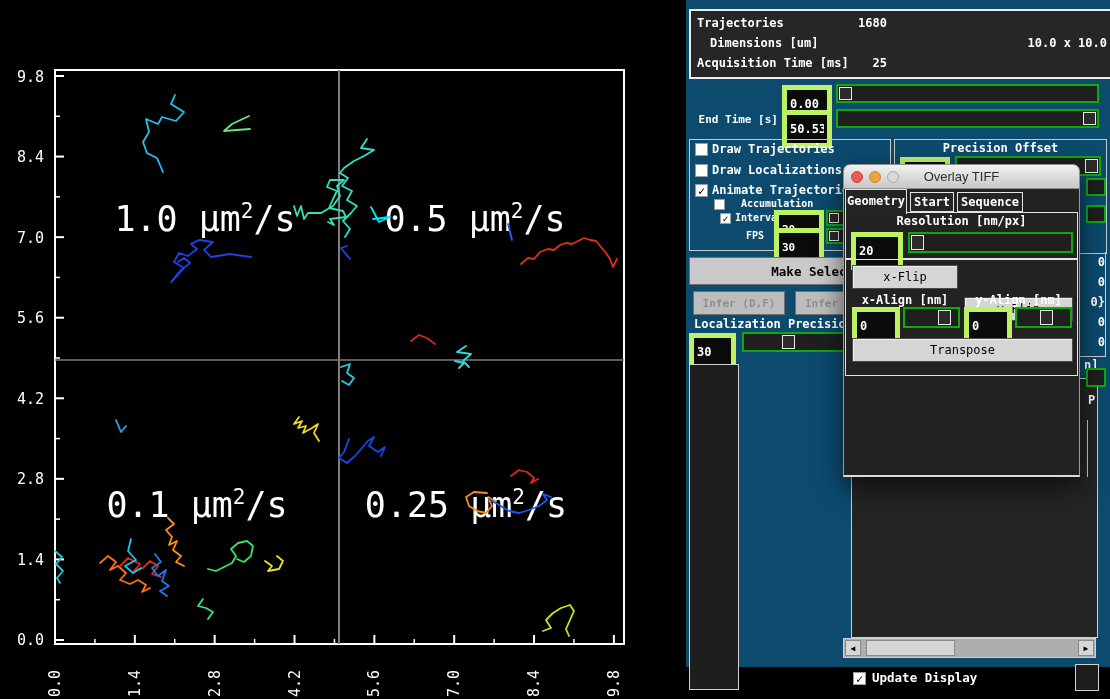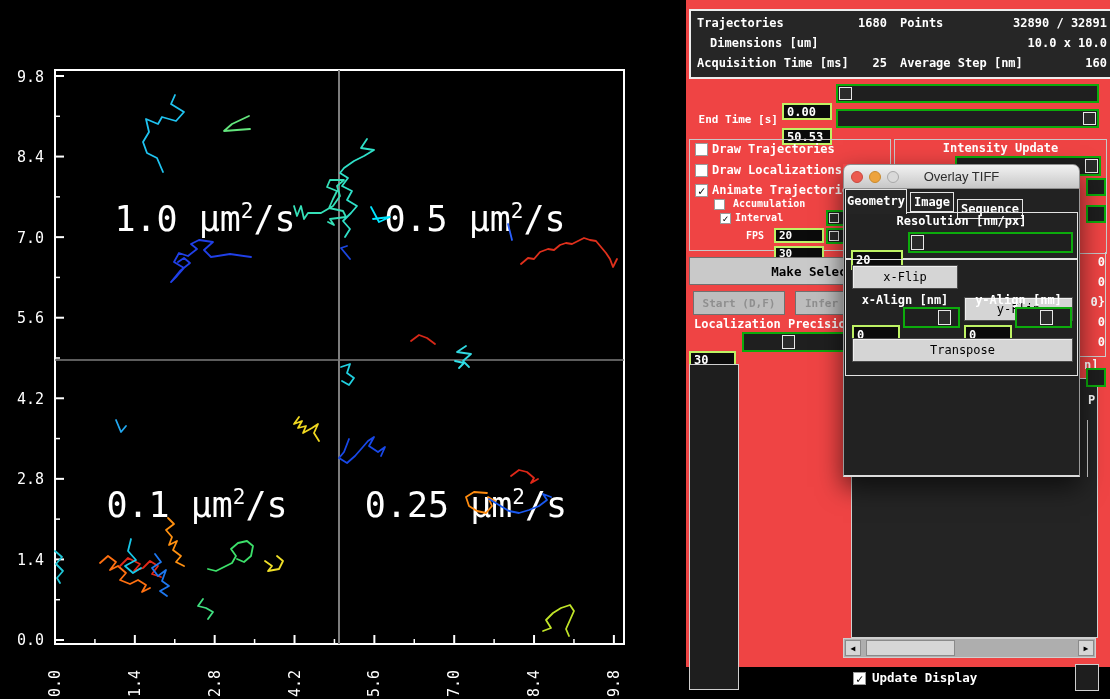--- a/index.html
+++ b/index.html
@@ -7,33 +7,33 @@
         font-family:"DejaVu Sans Mono",monospace;color:#fff;}
   .abs{position:absolute;}
 
   
   #title-bar{left:0;top:0;width:683px;height:16px;background:#262626;
     border-right:1px solid #cfcfcf;border-bottom:1px solid #cfcfcf;
     font-size:11px;font-weight:bold;line-height:16px;padding-left:5px;color:#fff;z-index:2;}
   #plot-svg{left:0;top:0;z-index:1;}
 
   
-  #right{left:686px;top:0;width:424px;height:667px;background:#ef4444;z-index:1;}
+  #right{left:686px;top:0;width:424px;height:667px;background:#0c4a6e;z-index:1;}
   #right .panel-border{border:1px solid #c8c8c8;}
   .lbl{font-weight:bold;color:#fff;}
 
   .stats{left:3px;top:9px;width:410px;height:62px;background:#262626;border:2px solid #ededed;
          padding:2px 6px;font-size:12px;font-weight:bold;}
   .stats .srow{display:flex;line-height:20px;}
   .stats .pair1{width:190px;display:flex;justify-content:space-between;}
   .stats .pair2{flex:1;margin-left:13px;display:flex;justify-content:space-between;}
 
-  .field{background:#0b0b0b;border:2px solid #bef264;color:#fff;
+  .field{background:#0b0b0b;border:5px solid #bef264;color:#fff;
          font-family:"DejaVu Sans Mono",monospace;font-size:12px;font-weight:bold;
-         padding:4px 3px;box-sizing:border-box;margin-top:18px;}
+         padding:14px 3px;box-sizing:border-box;}
   .slider{background:#1f1f1f;border:2px solid var(--green,#0cab0c);box-sizing:border-box;position:absolute;}
   .handle{position:absolute;top:1px;bottom:1px;width:13px;background:#2b2b2b;border:1px solid #e8e8e8;box-sizing:border-box;}
   .handle.small{width:10px;}
 
   .trow-label{font-size:11px;font-weight:bold;text-align:right;line-height:19px;}
 
   .cb{background:#fff;border:1px solid #9a9a9a;color:#000;text-align:center;
       font-size:12px;line-height:12px;font-weight:bold;box-sizing:border-box;width:13px;height:13px;}
   .cb.small{width:11px;height:11px;font-size:10px;line-height:10px;}
   .cb-label{font-size:12px;font-weight:bold;line-height:14px;}
@@ -161,39 +161,31 @@
 
 
   <div id="right" class="abs">
 
     <div class="abs stats">
       <div class="srow">
         <span class="pair1">
             <span>Trajectories</span>
             <span>1680</span>
           </span>
-        <span class="pair2">
-            <span>Points</span>
-            <span>32890 / 32891</span>
-          </span>
       </div>
       <div class="srow">
         <span class="pair2">
             <span>Dimensions [um]</span>
             <span>10.0 x 10.0</span>
           </span>
       </div>
       <div class="srow">
         <span class="pair1">
             <span>Acquisition Time [ms]</span>
             <span>25</span>
-          </span>
-        <span class="pair2">
-            <span>Average Step [nm]</span>
-            <span>160</span>
           </span>
       </div>
     </div>
 
     <input class="abs field" style="left: 96px; top: 85px; width: 50px; height: 17px;" value="0.00">
     <div class="abs slider" style="left:150px;top:84px;width:263px;height:19px;">
       <div class="handle" style="left:1px;"></div>
     </div>
 
     <div class="abs trow-label" style="left:2px;top:110px;width:90px;">End Time [s]</div>
@@ -204,46 +196,46 @@
 
     <div class="abs panel-border" style="left:3px;top:139px;width:200px;height:110px;">
       <div class="abs cb" style="left:5px;top:3px;"></div>
       <div class="abs cb-label" style="left:22px;top:2px;">Draw Trajectories</div>
       <div class="abs cb" style="left:5px;top:24px;"></div>
       <div class="abs cb-label" style="left:22px;top:23px;">Draw Localizations</div>
       <div class="abs cb" style="left:5px;top:44px;">✓</div>
       <div class="abs cb-label" style="left:22px;top:43px;">Animate Trajectories</div>
 
       <div class="abs cb small" style="left:24px;top:59px;"></div>
-      <div class="abs cb-label small" style="left:43px;top:58px;text-align:center;">Accumulation</div>
+      <div class="abs cb-label small" style="left:51px;top:58px;text-align:center;">Accumulation</div>
 
       <div class="abs cb small" style="left:30px;top:73px;">✓</div>
       <div class="abs cb-label small" style="left:45px;top:72px;">Interval</div>
       <input class="abs field" style="left: 84px; top: 70px; width: 50px; height: 15px; font-size: 11px;" value="20">
       <div class="abs slider" style="left:136px;top:70px;width:62px;height:16px;">
         <div class="handle small" style="left:1px;"></div>
       </div>
 
       <div class="abs cb-label small" style="left:40px;top:90px;width:34px;text-align:right;">FPS</div>
       <input class="abs field" style="left: 84px; top: 88px; width: 50px; height: 15px; font-size: 11px;" value="30">
       <div class="abs slider" style="left:136px;top:88px;width:62px;height:16px;">
         <div class="handle small" style="left:1px;"></div>
       </div>
     </div>
 
     <div class="abs panel-border" style="left:208px;top:139px;width:211px;height:113px;">
-      <div class="abs" style="left:0;right:0;top:1px;text-align:center;font-size:12px;font-weight:bold;">Intensity Update</div>
+      <div class="abs" style="left:0;right:0;top:1px;text-align:center;font-size:12px;font-weight:bold;">Precision Offset</div>
       <input class="abs field" style="left: 5px; top: 17px; width: 50px; height: 16px;" value="1.000">
       <div class="abs slider" style="left:60px;top:16px;width:146px;height:20px;">
         <div class="handle" style="right:1px;"></div>
       </div>
     </div>
 
     <div class="abs gbtn" style="left:3px;top:257px;width:270px;height:28px;font-size:12.5px;line-height:27px;">Make Selection</div>
-    <div class="abs gbtn disabled" style="left:7px;top:291px;width:92px;height:24px;font-size:11px;line-height:23px;">Start (D,F)</div>
+    <div class="abs gbtn disabled" style="left:7px;top:291px;width:92px;height:24px;font-size:11px;line-height:23px;">Infer (D,F)</div>
     <div class="abs gbtn disabled" style="left:109px;top:291px;width:130px;height:24px;font-size:11px;line-height:23px;text-align:left;padding-left:9px;">Infer (</div>
 
     <div class="abs lbl" style="left:8px;top:317px;font-size:12px;white-space:nowrap;">Localization Precision</div>
     <input class="abs field" style="left: 3px; top: 333px; width: 47px; height: 18px;" value="30">
     <div class="abs slider" style="left:56px;top:332px;width:210px;height:20px;">
       <div class="handle" style="left:38px;"></div>
     </div>
 
     <div class="abs frag-box" style="left:3px;top:364px;width:50px;height:326px;"></div>
 
@@ -274,22 +266,22 @@
     <div class="abs" style="left:401px;top:420px;width:0;height:57px;border-left:1px solid #cfcfcf;"></div>
 
     <div id="overlay" class="abs">
       <div id="ov-title">Overlay TIFF</div>
       <div class="light" style="left:8px;background:#ec5b50;border:1px solid #c94a40;"></div>
       <div class="light" style="left:26px;background:#eda33c;border:1px solid #c98a2e;"></div>
       <div class="light" style="left:44px;background:#d9d9d9;border:1px solid #a8a8a8;"></div>
 
       <div id="ov-body">
         <div class="tab active" style="left:1px;top:0;width:62px;height:25px;line-height:23px;">Geometry</div>
-        <div class="tab" style="left:66px;top:3px;width:44px;height:20px;line-height:18px;">Image</div>
-        <div class="tab" style="left:113px;top:10px;width:66px;height:20px;line-height:18px;">Sequence</div>
+        <div class="tab" style="left:66px;top:3px;width:44px;height:20px;line-height:18px;">Start</div>
+        <div class="tab" style="left:113px;top:3px;width:66px;height:20px;line-height:18px;">Sequence</div>
 
         <div class="ov-panel" style="left:1px;top:23px;width:233px;height:47px;">
           <div class="ov-heading" style="top:1px;">Resolution [nm/px]</div>
           <input class="field" style="position: absolute; left: 5px; top: 19px; width: 52px; height: 20px;" value="20">
           <div class="slider" style="left:62px;top:19px;width:165px;height:21px;">
             <div class="handle" style="left:1px;"></div>
           </div>
         </div>
 
         <div class="ov-panel" style="left:1px;top:70px;width:233px;height:117px;">

